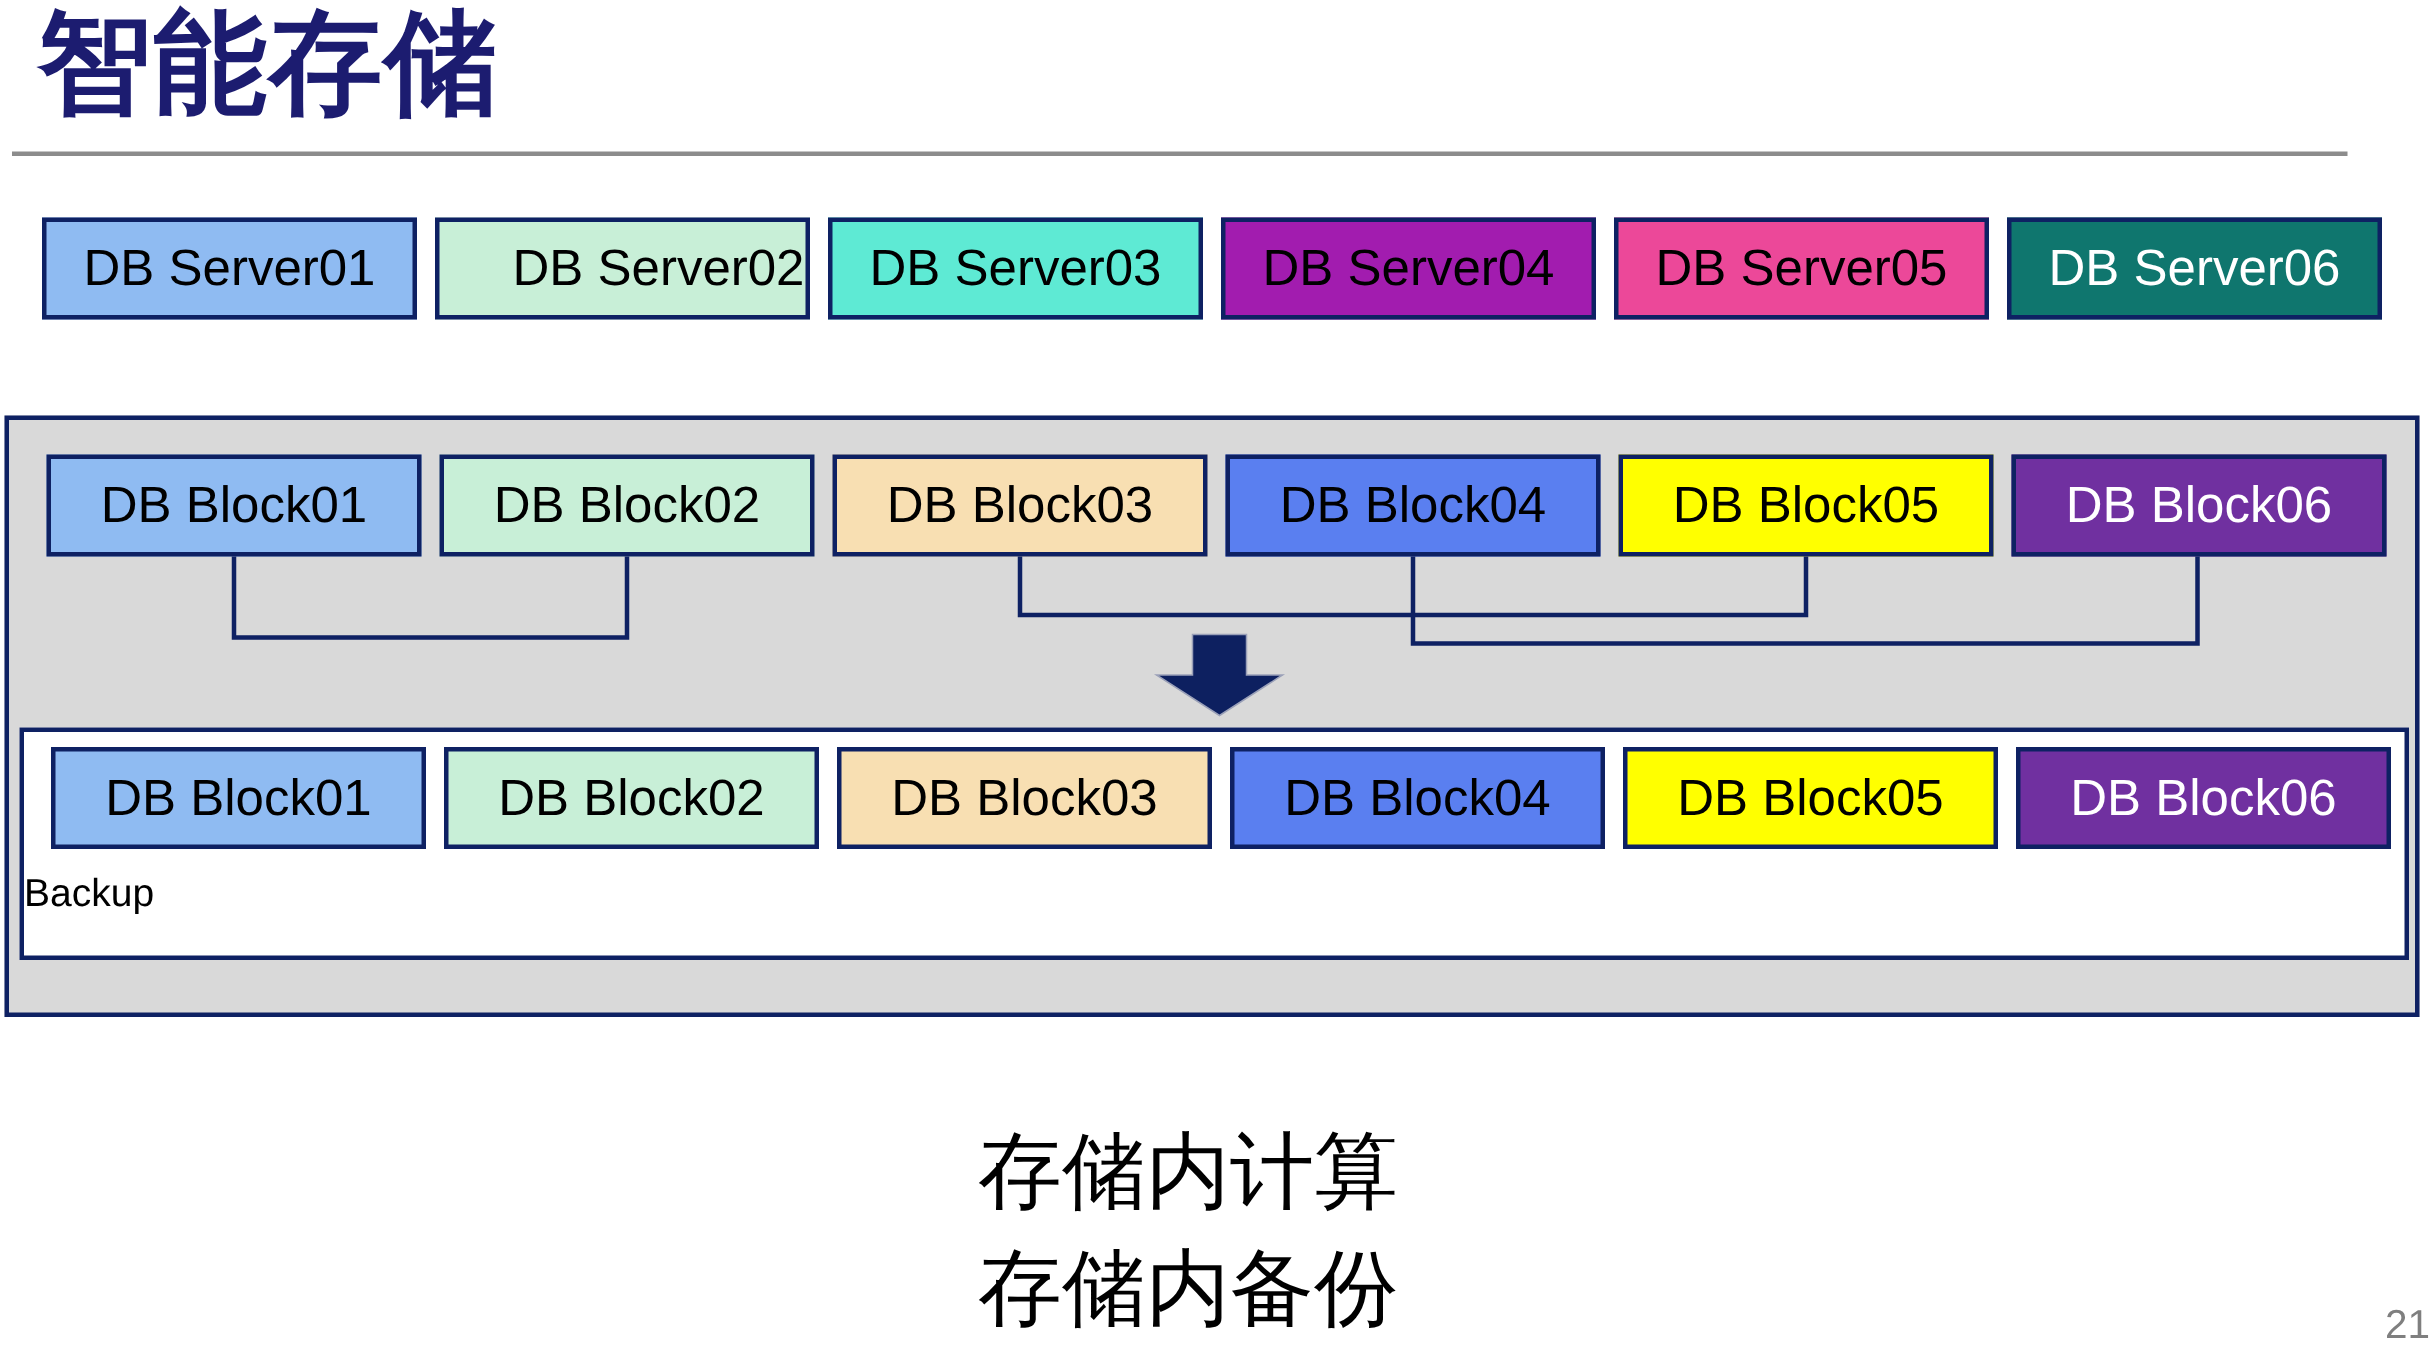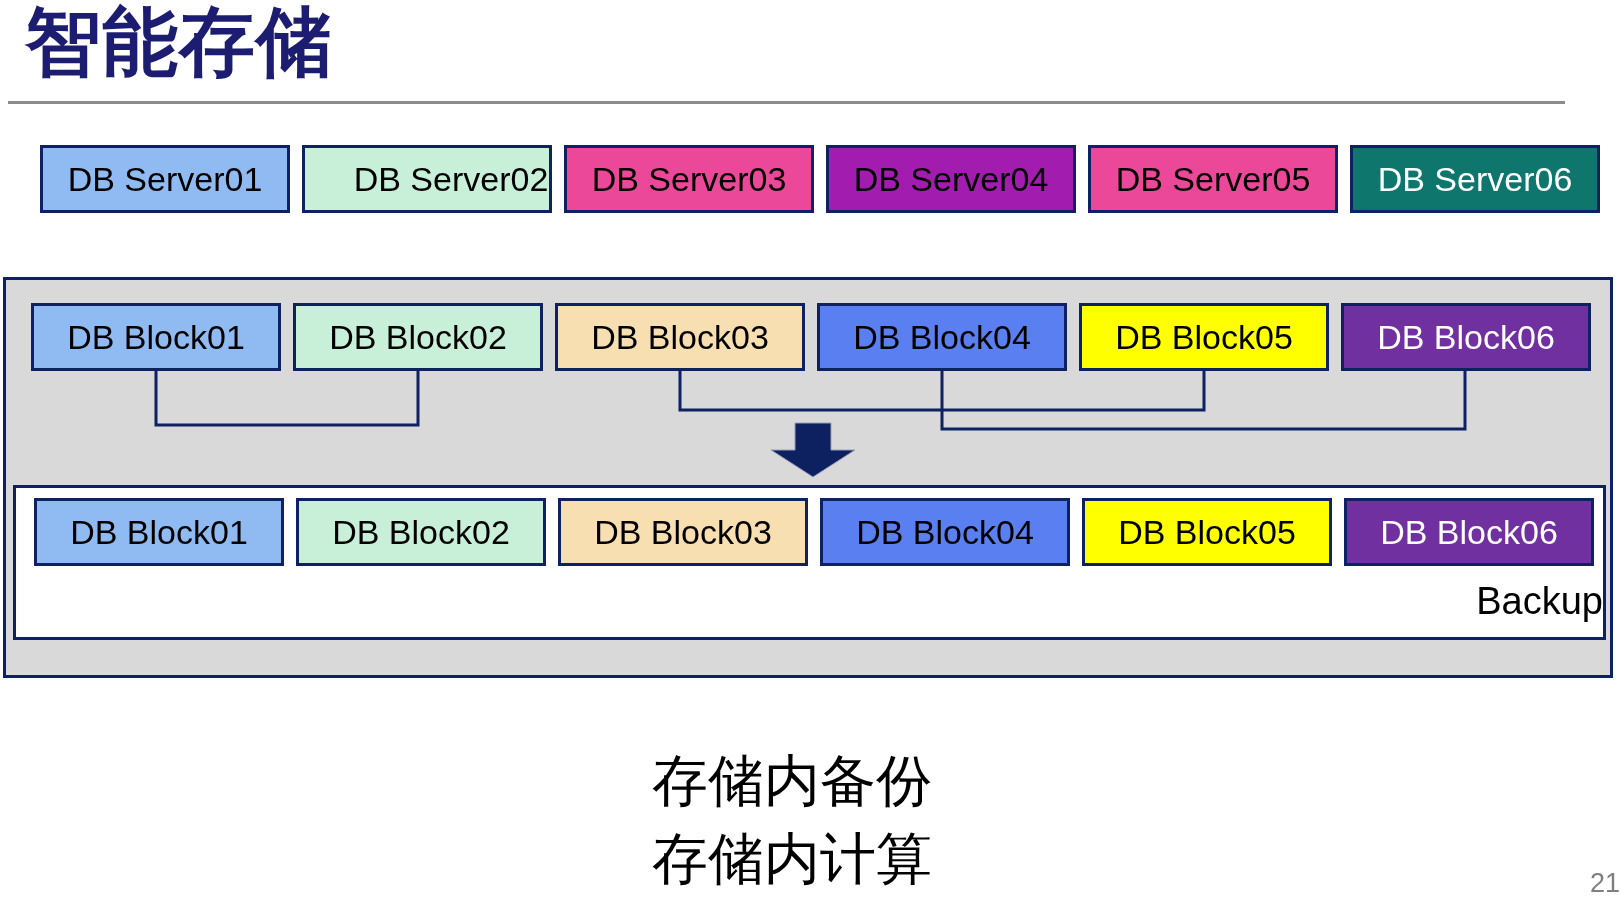--- a/index.html
+++ b/index.html
@@ -19,42 +19,42 @@
     background: #8c8c8c;
   }
 
   .box-row { position: absolute; display: flex; gap: 12px; }
   .node-box {
     box-sizing: border-box; width: 250px; height: 68px;
     border: 3px solid #0e2163; display: flex; align-items: center; justify-content: center;
     font-size: 34px; color: #000; white-space: nowrap;
   }
 
-  .server-row { left: 40px; top: 145px; }
+  .server-row { left: 28px; top: 145px; }
 
   .storage-container {
     position: absolute; box-sizing: border-box;
     left: 3px; top: 277px; width: 1610px; height: 401px;
     background: #d9d9d9; border: 3px solid #0e2163;
   }
   .blocks-top { left: 25px; top: 23px; } 
 
   .connector-svg { position: absolute; left: 0; top: 0; width: 1604px; height: 442px; pointer-events: none; }
   .connector-svg polyline { fill: none; stroke: #0e2163; stroke-width: 3; }
   .arrow-svg polygon { fill: #0d2060; stroke: #9aa0b8; stroke-width: 1; }
 
   .backup-box {
     position: absolute; box-sizing: border-box;
     left: 7px; top: 205px; width: 1593px; height: 155px;
     background: #ffffff; border: 3px solid #0e2163;
   }
   .blocks-bottom { left: 18px; top: 10px; } 
   .backup-label {
     position: absolute; left: 0; top: 92px; width: 100%;
-    text-align: right; font-size: 38px; color: #000;
+    text-align: left; font-size: 26px; color: #000;
   }
   .storage-label {
     position: absolute; left: 0; top: 368px; width: 100%;
     text-align: center; font-size: 50px; font-weight: bold; color: #000;
   }
 
   .notes {
     position: absolute; left: 652px; top: 742px;
     font-size: 56px; line-height: 78px; color: #000; white-space: nowrap;
   }
@@ -68,21 +68,21 @@
 <body>
 
 <div class="slide">
 
   <h1 class="slide-title">智能存储</h1>
   <div class="title-divider"></div>
 
   <div class="box-row server-row">
     <div class="node-box" style="background-color: rgb(143, 187, 242); color: rgb(0, 0, 0);">DB Server01</div>
     <div class="node-box" style="background-color: rgb(200, 239, 215); color: rgb(0, 0, 0); padding-left: 48px;">DB Server02</div>
-    <div class="node-box" style="background-color: #ec4899; color: rgb(0, 0, 0);">DB Server03</div>
+    <div class="node-box" style="background-color: #5eead4; color: rgb(0, 0, 0);">DB Server03</div>
     <div class="node-box" style="background-color: #a21caf; color: rgb(0, 0, 0);">DB Server04</div>
     <div class="node-box" style="background-color: #ec4899; color: rgb(0, 0, 0);">DB Server05</div>
     <div class="node-box" style="background-color: #0f766e; color: rgb(255, 255, 255);">DB Server06</div>
   </div>
 
   <div class="storage-container">
 
     <div class="box-row blocks-top">
       <div class="node-box" style="background-color: rgb(143, 187, 242); color: rgb(0, 0, 0);">DB Block01</div>
       <div class="node-box" style="background-color: rgb(200, 239, 215); color: rgb(0, 0, 0);">DB Block02</div>
@@ -110,18 +110,18 @@
         <div class="node-box" style="background-color: rgb(90, 127, 240); color: rgb(0, 0, 0);">DB Block04</div>
         <div class="node-box" style="background-color: rgb(255, 255, 0); color: rgb(0, 0, 0);">DB Block05</div>
         <div class="node-box" style="background-color: rgb(112, 48, 160); color: rgb(255, 255, 255);">DB Block06</div>
       </div>
       <div class="backup-label">Backup</div>
     </div>
 
   </div>
 
   <div class="notes">
+    <div>存储内计算</div>
     <div>存储内备份</div>
-    <div>存储内计算</div>
   </div>
 
   <div class="page-number">21</div>
 </div>
 
 </body></html>

